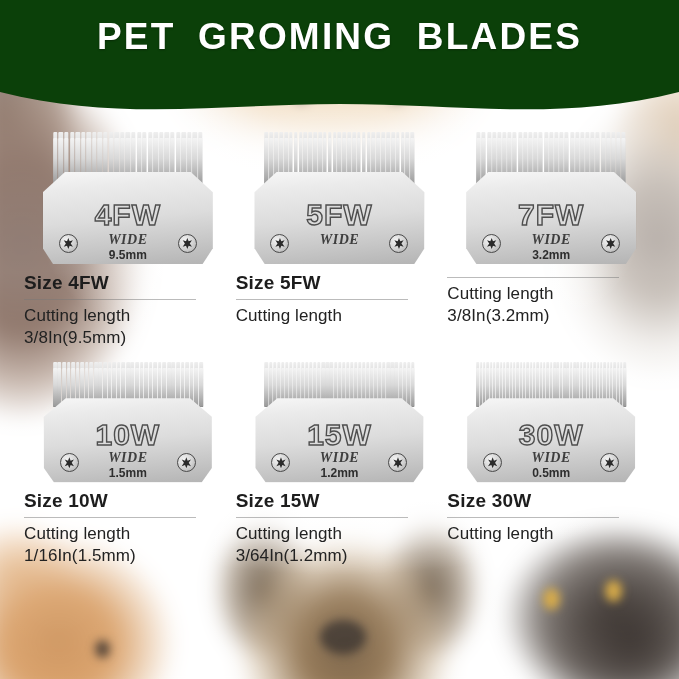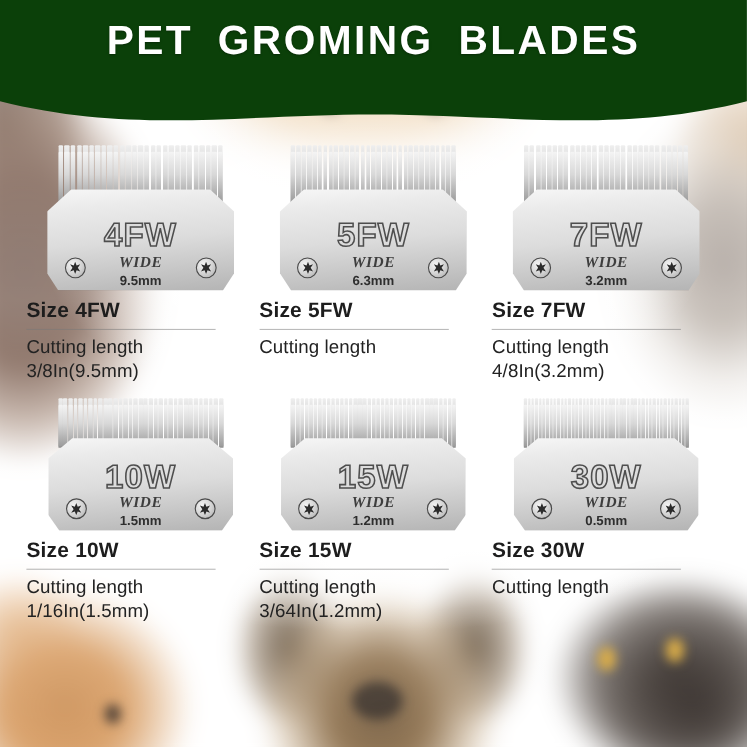--- a/index.html
+++ b/index.html
@@ -376,21 +376,20 @@
               <div class="tooth" style="width: 3.67742px; height: 46px;"></div>
               <div class="tooth" style="width: 3.67742px; height: 46px;"></div>
               <div class="tooth" style="width: 3.67742px; height: 46px;"></div>
               <div class="tooth" style="width: 3.67742px; height: 46px;"></div>
               <div class="tooth" style="width: 3.67742px; height: 46px;"></div>
               <div class="tooth" style="width: 3.67742px; height: 46px;"></div>
             </div>
           <div class="body">
             <div class="size-engrave">5FW</div>
             <div class="wide-txt">WIDE</div>
-            <div class="mm-txt">6.3mm</div>
             <div class="screw left">
                 <div class="star"></div>
               </div>
             <div class="screw right">
                 <div class="star"></div>
               </div>
           </div>
         </div>
       </div>
       <div class="caption">
@@ -472,24 +471,23 @@
             <div class="screw left">
                 <div class="star"></div>
               </div>
             <div class="screw right">
                 <div class="star"></div>
               </div>
           </div>
         </div>
       </div>
       <div class="caption">
-        <div class="cap-size">Size 7FW</div>
         <div class="cap-rule"></div>
         <div class="cap-line">Cutting length</div>
-        <div class="cap-line">4/8In(3.2mm)</div>
+        <div class="cap-line">3/8In(3.2mm)</div>
       </div>
     </div>
 
     <div class="cell">
       <div class="blade-wrap">
         <div class="blade r2">
           <div class="teeth-back" style="gap: 0.9px; top: 0px;">
               <div class="tooth back" style="width: 3.67273px; height: 45px;"></div>
               <div class="tooth back" style="width: 3.67273px; height: 45px;"></div>
               <div class="tooth back" style="width: 3.67273px; height: 45px;"></div>

